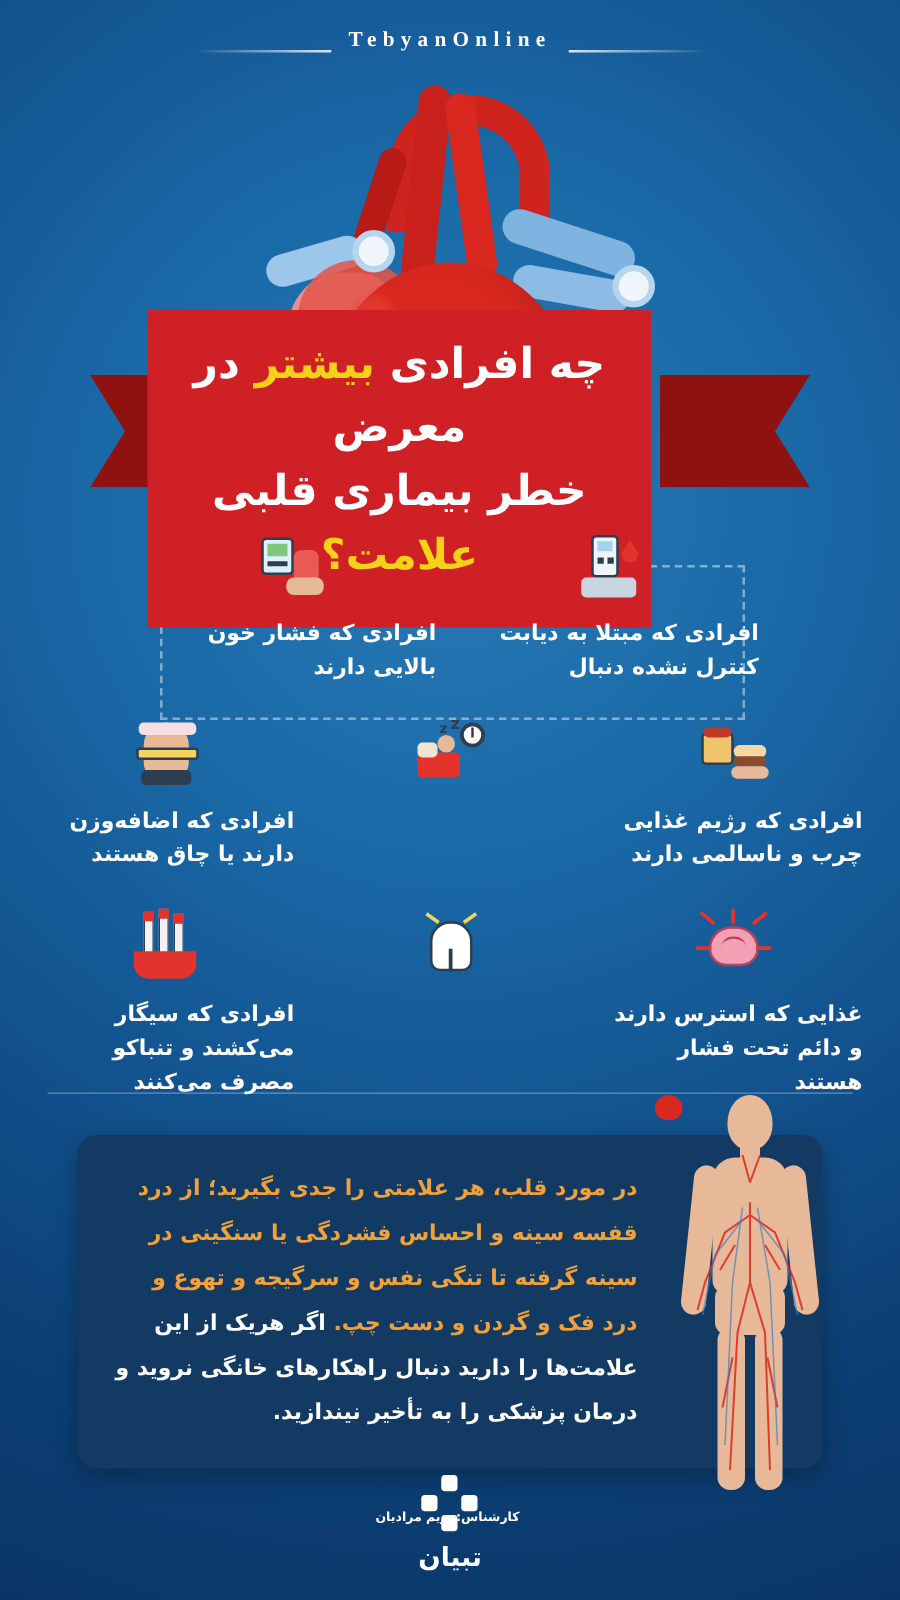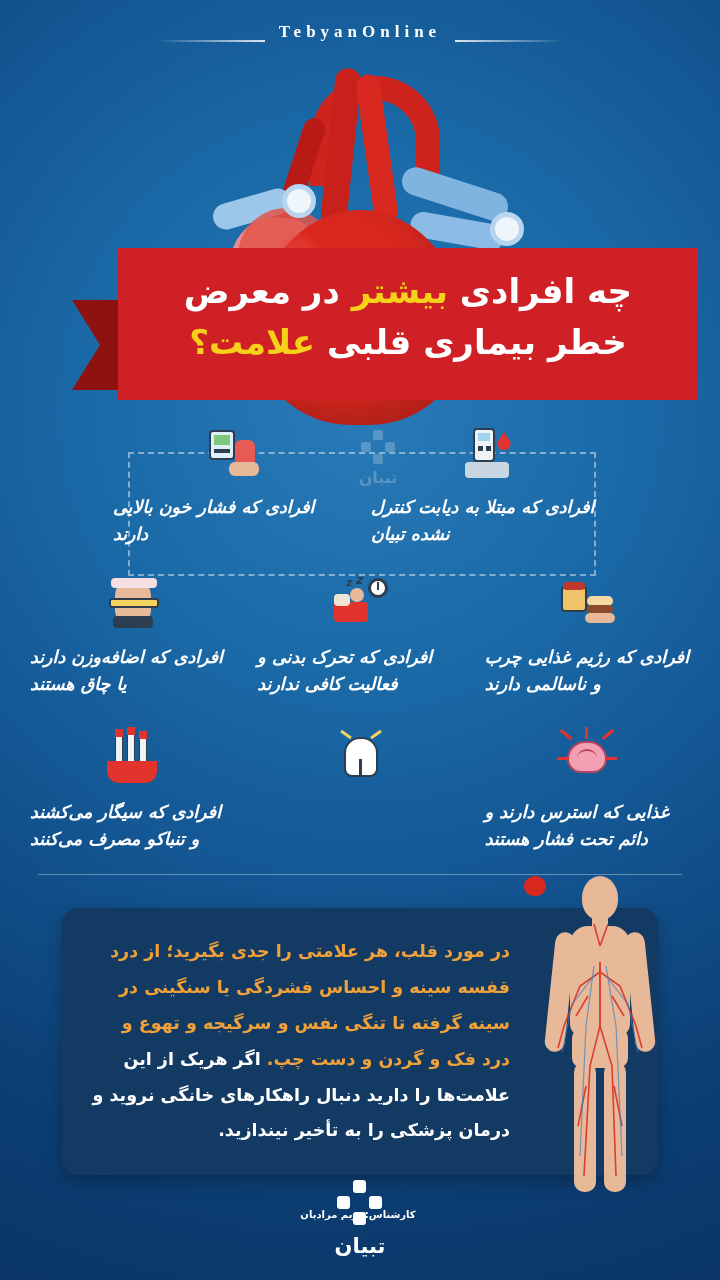--- a/index.html
+++ b/index.html
@@ -167,21 +167,21 @@
     clip-path: polygon(0 0, 100% 0, 100% 100%, 0 100%, 28px 50%);
   }
   .ribbon-tail.right {
     right: 72px;
     clip-path: polygon(0 0, 100% 0, calc(100% - 28px) 50%, 100% 100%, 0 100%);
   }
   .title-banner {
     position: absolute;
     top: 248px;
     left: 118px;
-    width: 580px;
+    width: 403px;
     background: #cf2026;
     padding: 18px 20px 32px 20px;
     box-sizing: border-box;
     z-index: 3;
     text-align: center;
   }
   .title-line {
     direction: rtl;
     color: #ffffff;
     font-weight: bold;
@@ -213,23 +213,22 @@
     direction: rtl;
   }
   .row {
     display: flex;
     justify-content: center;
     gap: 10px;
   }
   .row.two > .cell { width: 236px; }
   .row.three > .cell { width: 216px; }
   .cell {
-    text-align: left;
+    text-align: right;
     padding: 4px 6px 14px 6px;
-    font-style: italic;
   }
   .cell .icon-box {
     width: 64px;
     height: 64px;
     margin: 0 auto 8px auto;
     position: relative;
   }
   .cell .label {
     direction: rtl;
     color: #ffffff;
@@ -421,21 +420,21 @@
     <div class="row two row-gap-1">
       <div class="cell">
         <div class="icon-box">
           <div class="ic ic-r4" style="left:16px;top:6px;width:22px;height:34px;background:#eef3f7;border:2px solid #2c3e50;box-sizing:border-box;"></div>
           <div class="ic" style="left:21px;top:11px;width:12px;height:8px;background:#9fd3f0;"></div>
           <div class="ic" style="left:21px;top:24px;width:5px;height:5px;background:#2c3e50;"></div>
           <div class="ic" style="left:29px;top:24px;width:5px;height:5px;background:#2c3e50;"></div>
           <div class="ic" style="left:40px;top:10px;width:14px;height:18px;background:#e2332c;border-radius:50% 50% 50% 50%/70% 70% 40% 40%;clip-path:polygon(50% 0,100% 60%,80% 100%,20% 100%,0 60%);"></div>
           <div class="ic ic-r4" style="left:8px;top:40px;width:44px;height:16px;background:#c9d6e2;"></div>
         </div>
-        <div class="label">افرادی که مبتلا به دیابت کنترل نشده تبیان</div>
+        <div class="label">افرادی که مبتلا به دیابت کنترل نشده دنبال</div>
       </div>
       <div class="cell">
         <div class="icon-box">
           <div class="ic ic-r4" style="left:10px;top:8px;width:26px;height:30px;background:#dff0fb;border:2px solid #2c3e50;box-sizing:border-box;"></div>
           <div class="ic" style="left:15px;top:13px;width:16px;height:10px;background:#7ec87e;"></div>
           <div class="ic" style="left:15px;top:27px;width:16px;height:4px;background:#2c3e50;"></div>
           <div class="ic" style="left:36px;top:18px;width:20px;height:26px;background:#e85b55;border-radius:6px;"></div>
           <div class="ic" style="left:30px;top:40px;width:30px;height:14px;background:#e8b999;border-radius:6px;"></div>
         </div>
         <div class="label">افرادی که فشار خون بالایی دارند</div>
@@ -456,21 +455,20 @@
       <div class="cell">
         <div class="icon-box">
           <div class="ic ic-r4" style="left:6px;top:30px;width:34px;height:20px;background:#e2332c;"></div>
           <div class="ic ic-r4" style="left:6px;top:22px;width:16px;height:12px;background:#f0e4d2;"></div>
           <div class="ic ic-circle" style="left:22px;top:16px;width:14px;height:14px;background:#e8b999;"></div>
           <div class="ic ic-circle" style="left:40px;top:6px;width:20px;height:20px;border:3px solid #2c3e50;box-sizing:border-box;background:#fff;"></div>
           <div class="ic" style="left:49px;top:10px;width:2px;height:8px;background:#2c3e50;"></div>
           <div class="ic" style="left:18px;top:4px;width:12px;height:10px;color:#2c3e50;font-size:11px;font-weight:bold;">z</div>
           <div class="ic" style="left:28px;top:0px;width:12px;height:10px;color:#2c3e50;font-size:13px;font-weight:bold;">z</div>
         </div>
-        <div class="label">افرادی که تحرک بدنی و فعالیت کافی ندارند</div>
       </div>
       <div class="cell">
         <div class="icon-box">
           <div class="ic" style="left:14px;top:6px;width:36px;height:46px;background:#e8b999;border-radius:18px 18px 14px 14px;"></div>
           <div class="ic" style="left:10px;top:6px;width:46px;height:10px;background:#f6dfe2;border-radius:4px;"></div>
           <div class="ic" style="left:8px;top:26px;width:50px;height:10px;background:#f4d35e;border:2px solid #2c3e50;box-sizing:border-box;border-radius:3px;"></div>
           <div class="ic" style="left:12px;top:44px;width:40px;height:12px;background:#2c3e50;border-radius:4px;"></div>
         </div>
         <div class="label">افرادی که اضافه‌وزن دارند یا چاق هستند</div>
       </div>

